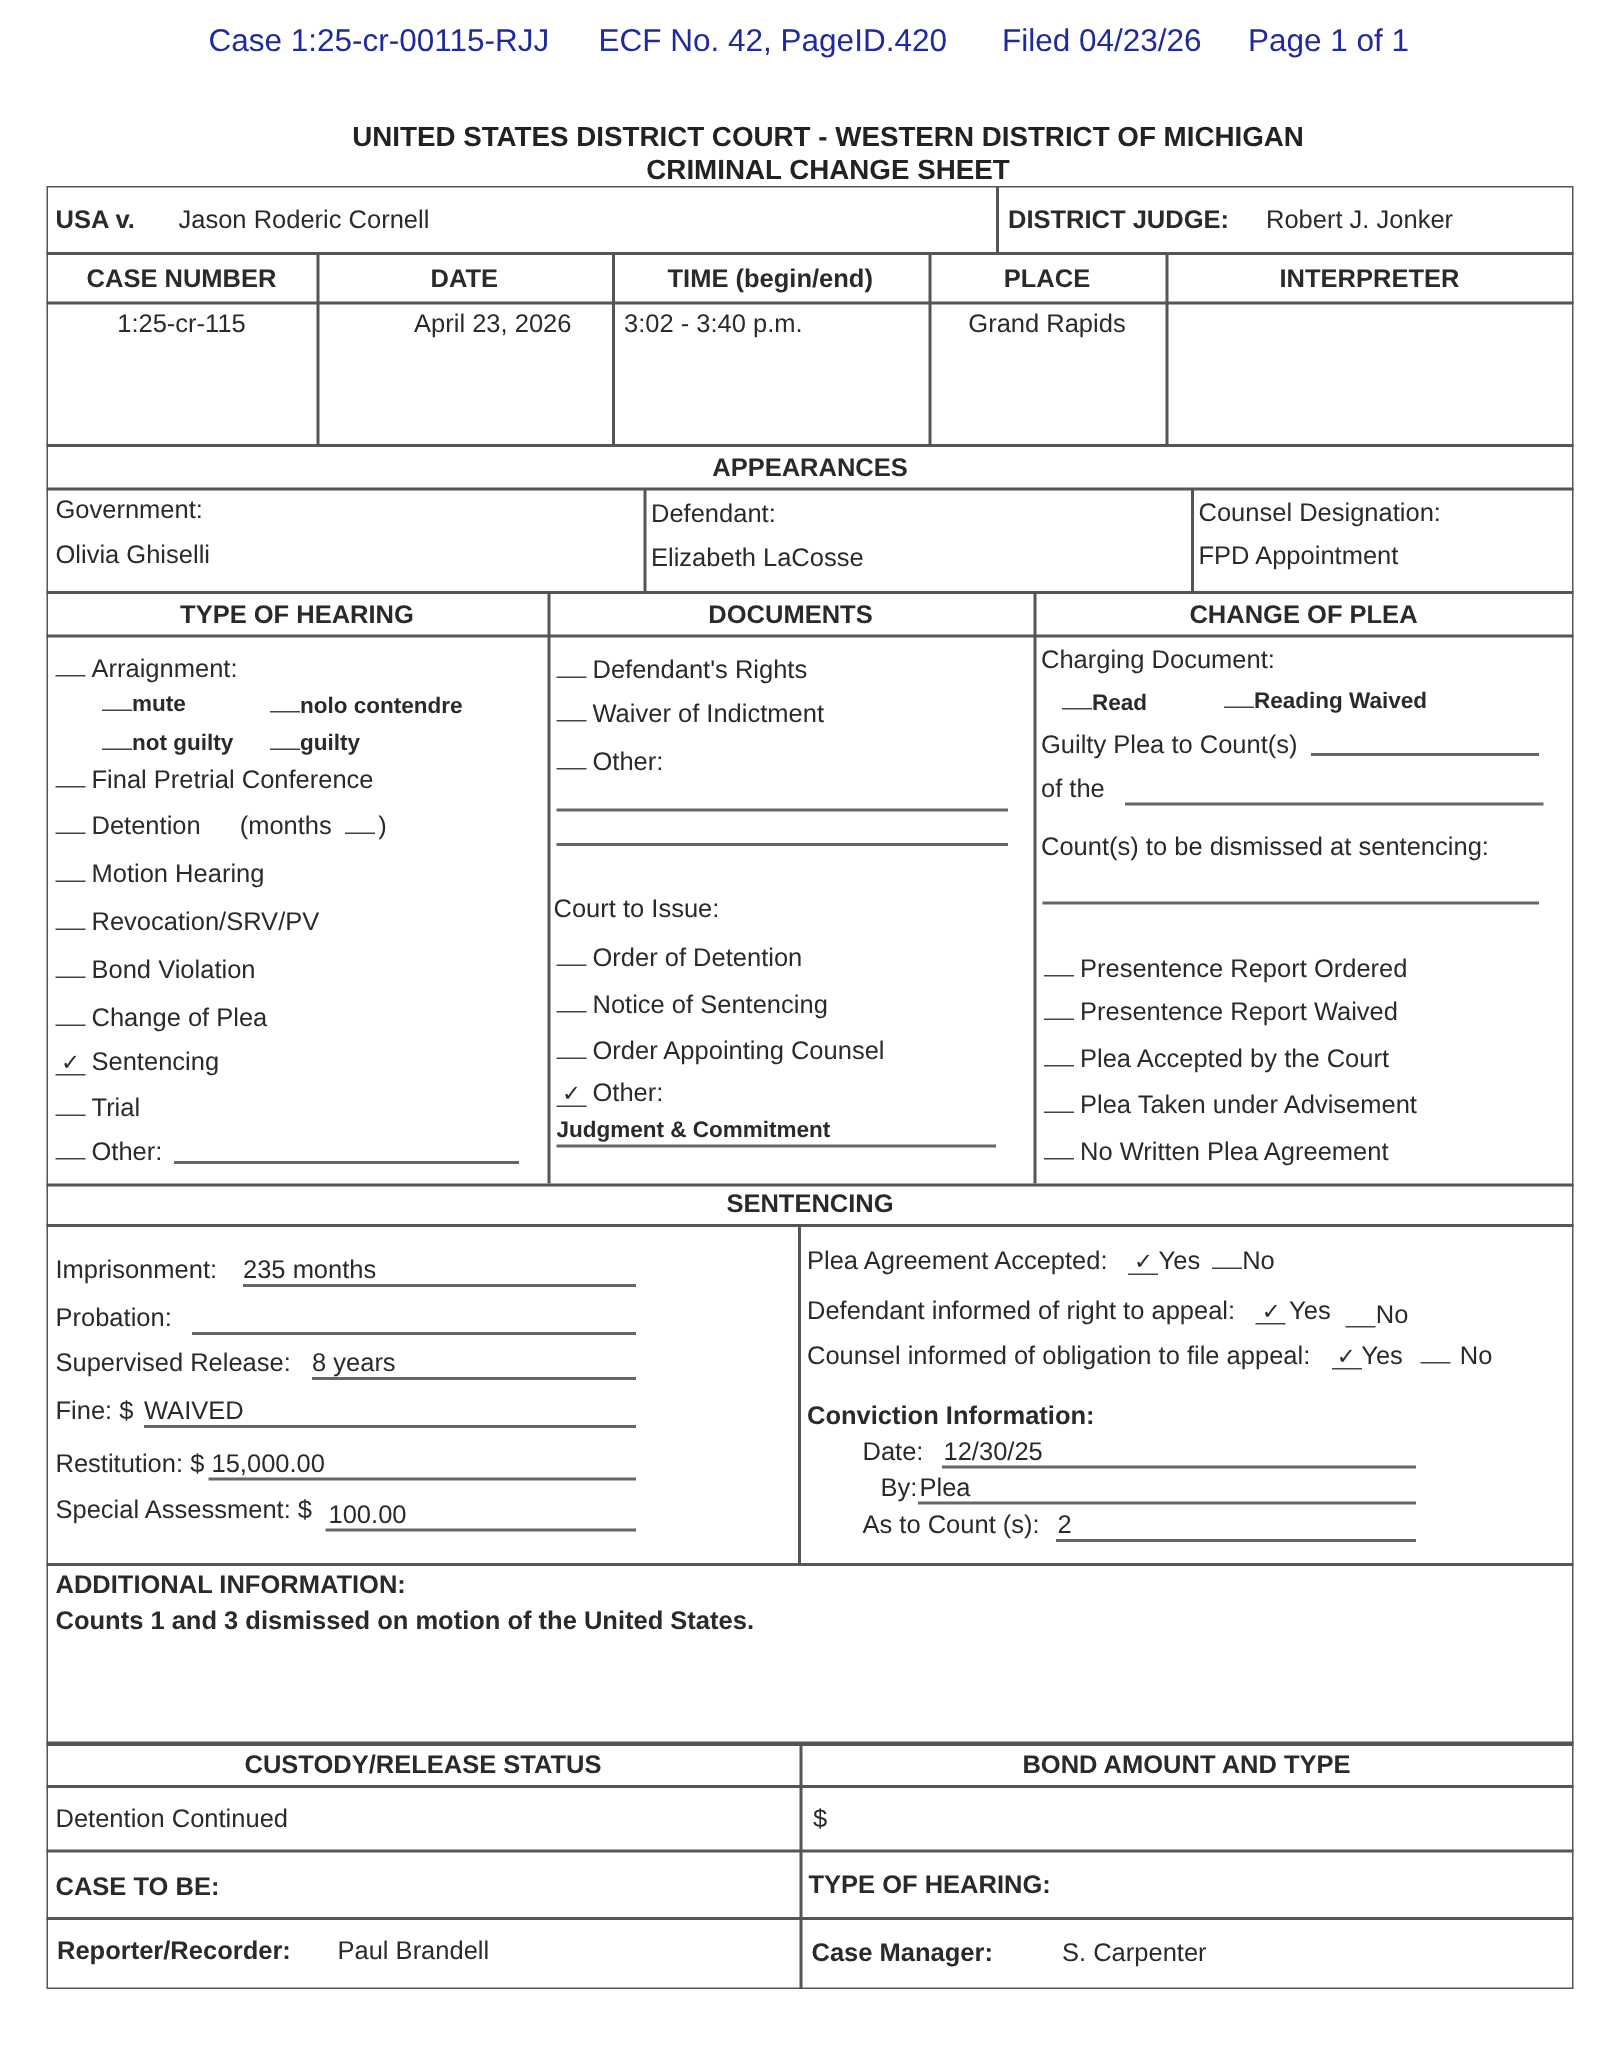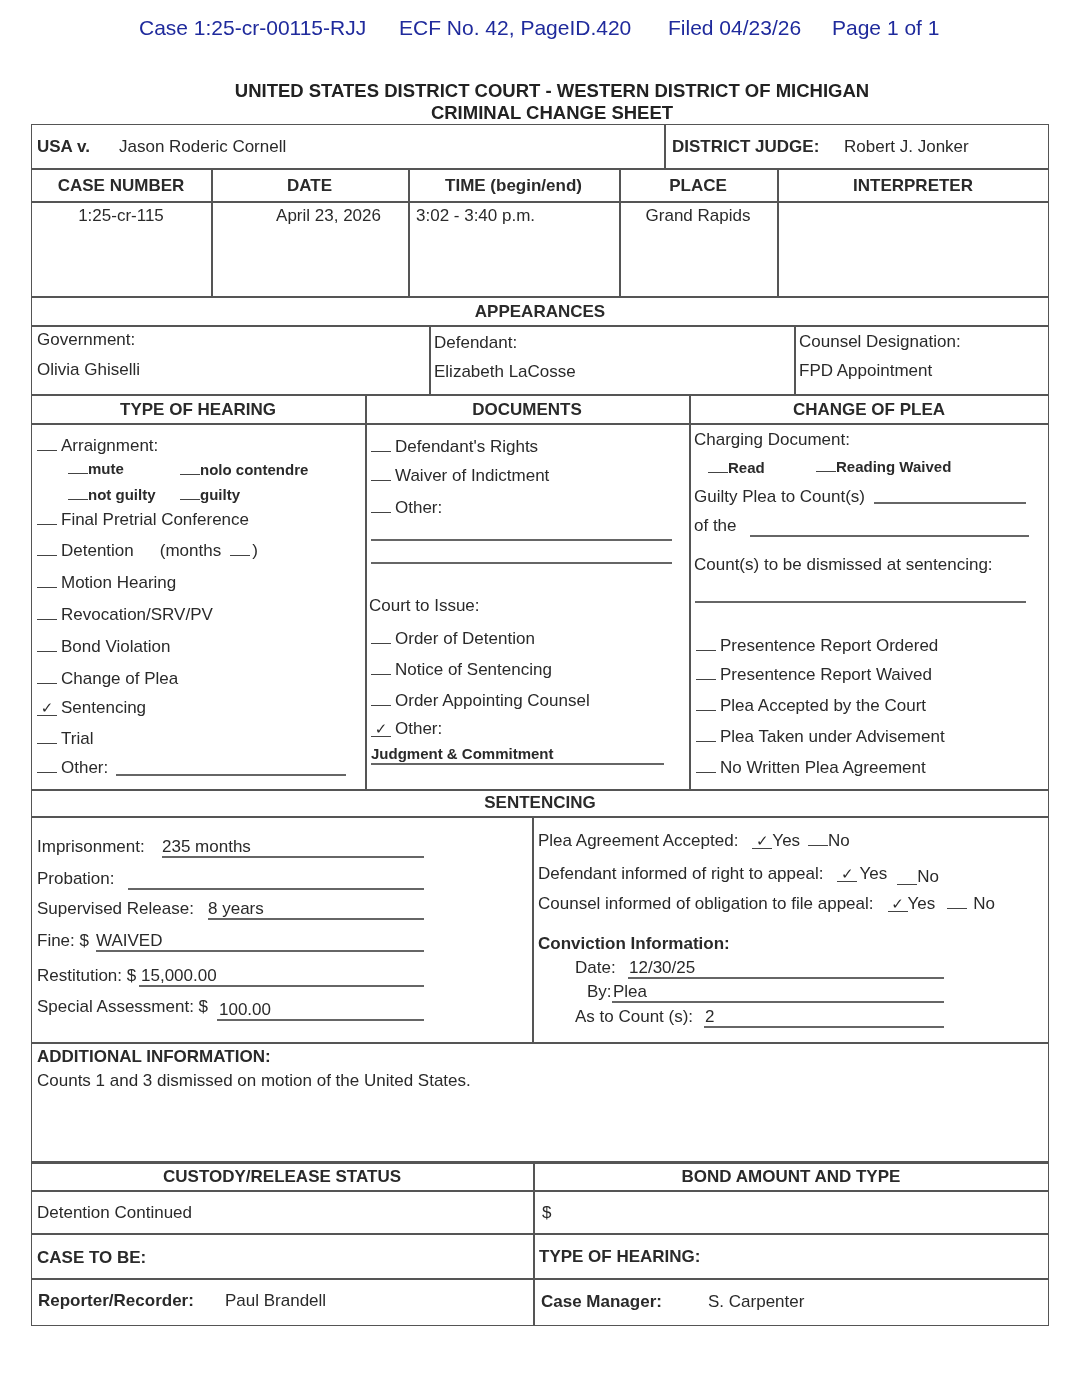--- a/index.html
+++ b/index.html
@@ -183,21 +183,21 @@
   <div class="t" style="left:613px; top:982px;">Plea</div>
   <div class="ul" style="left:612px; top:1001px; width:332px;"></div>
   <div class="t" style="left:575px; top:1007px;">As to Count (s):</div>
   <div class="t" style="left:705px; top:1007px;">2</div>
   <div class="ul" style="left:704px; top:1026px; width:240px;"></div>
 </div>
 <div class="hline" style="left:31px; top:1042px; width:1018px;"></div>
 
 <div>
   <div class="t b" style="left:37px; top:1047px;">ADDITIONAL INFORMATION:</div>
-  <div class="t" style="left:37px; top:1071px;">Counts 1 and 3 dismissed on motion of the United States.</div>
+  <div class="t" style="left:37px; top:1071px;font-weight:bold;">Counts 1 and 3 dismissed on motion of the United States.</div>
 </div>
 <div class="hline" style="left:31px; top:1161px; width:1018px; height:2.5px;"></div>
 
 <div>
   <div class="vline" style="left:533px; top:1163px; height:163px;"></div>
   <div class="t b c" style="left:31px; width:502px; top:1167px;">CUSTODY/RELEASE STATUS</div>
   <div class="t b c" style="left:533px; width:516px; top:1167px;">BOND AMOUNT AND TYPE</div>
   <div class="hline" style="left:31px; top:1190px; width:1018px;"></div>
   <div class="t" style="left:37px; top:1203px;">Detention Continued</div>
   <div class="t" style="left:542px; top:1203px;">$</div>

